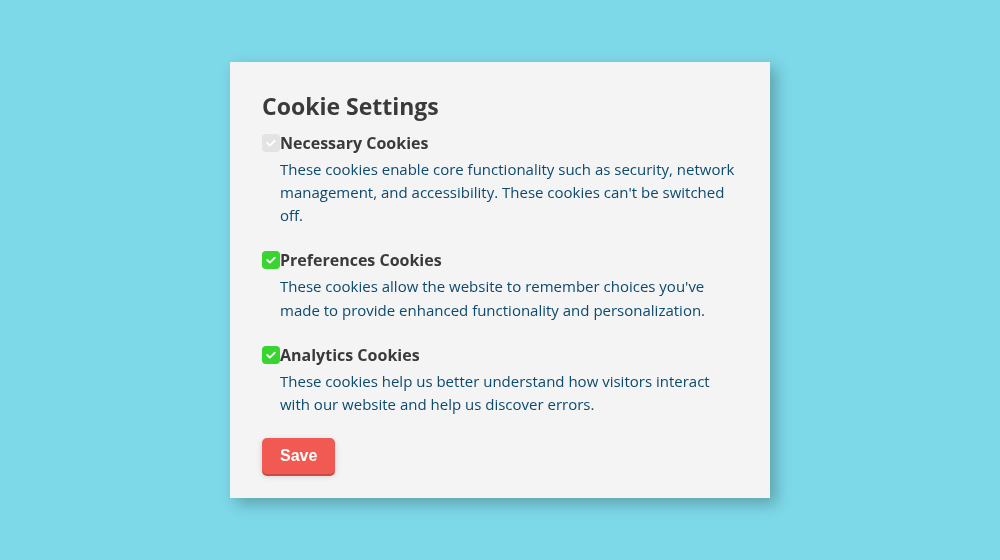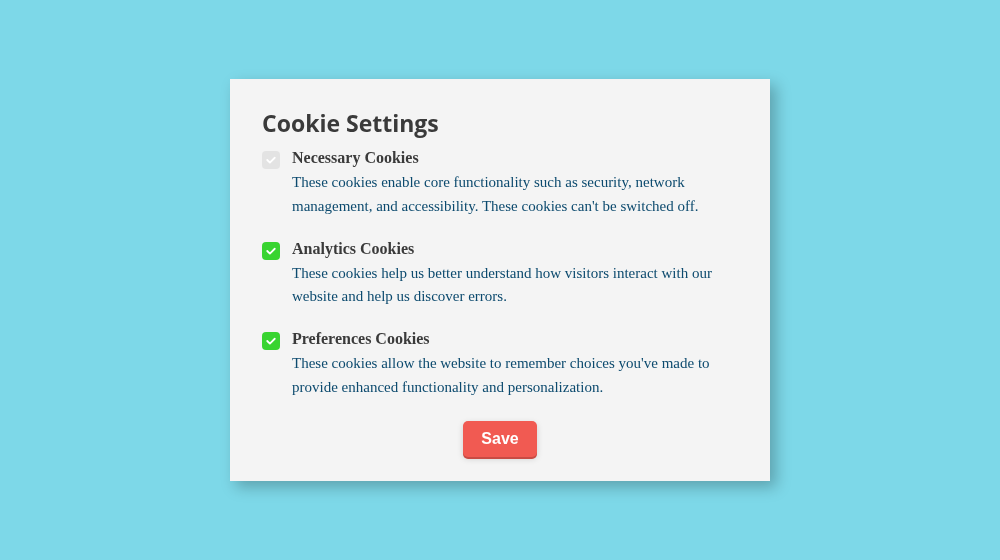--- a/index.html
+++ b/index.html
@@ -17,23 +17,21 @@
   }
   .title {
     font-size: 23px;
     font-weight: 700;
     color: #3a3a3a;
     margin-bottom: 10px;
   }
   .option {
     display: flex;
     align-items: flex-start;
-    gap: 12px;
     margin-bottom: 22px;
-    font-family: Liberation Serif, serif;
   }
   .checkbox {
     width: 18px; height: 18px;
     border-radius: 4px;
     margin-top: 2px;
     flex: 0 0 18px;
     display: flex; align-items: center; justify-content: center;
     position: relative;
   }
   .checkbox.disabled {
@@ -55,21 +53,21 @@
     color: #3a3a3a;
     margin-bottom: 4px;
   }
   .option-desc {
     font-size: 15px;
     line-height: 1.55;
     color: #0c4a6e;
   }
   .actions {
     display: flex;
-    justify-content: center;
+    justify-content: flex-start;
     margin-top: 4px;
   }
   .save-btn {
     background: #f15a52;
     color: #fff;
     font-size: 16px;
     font-weight: 700;
     border: none;
     border-radius: 5px;
     padding: 9px 18px;
@@ -99,35 +97,35 @@
 
   <div class="option">
     <div class="checkbox checked">
       <span>
         <svg viewBox="0 0 16 16">
             <path d="M3 8 L6.5 11.5 L13 5" fill="none" stroke-width="2.4" stroke-linecap="round" stroke-linejoin="round"></path>
           </svg>
       </span>
     </div>
     <div class="option-body">
-      <div class="option-title">Analytics Cookies</div>
-      <div class="option-desc">These cookies help us better understand how visitors interact with our website and help us discover errors.</div>
+      <div class="option-title">Preferences Cookies</div>
+      <div class="option-desc">These cookies allow the website to remember choices you've made to provide enhanced functionality and personalization.</div>
     </div>
   </div>
 
   <div class="option">
     <div class="checkbox checked">
       <span>
         <svg viewBox="0 0 16 16">
             <path d="M3 8 L6.5 11.5 L13 5" fill="none" stroke-width="2.4" stroke-linecap="round" stroke-linejoin="round"></path>
           </svg>
       </span>
     </div>
     <div class="option-body">
-      <div class="option-title">Preferences Cookies</div>
-      <div class="option-desc">These cookies allow the website to remember choices you've made to provide enhanced functionality and personalization.</div>
+      <div class="option-title">Analytics Cookies</div>
+      <div class="option-desc">These cookies help us better understand how visitors interact with our website and help us discover errors.</div>
     </div>
   </div>
 
   <div class="actions">
     <button class="save-btn">Save</button>
   </div>
 </div>
 
 </body></html>

